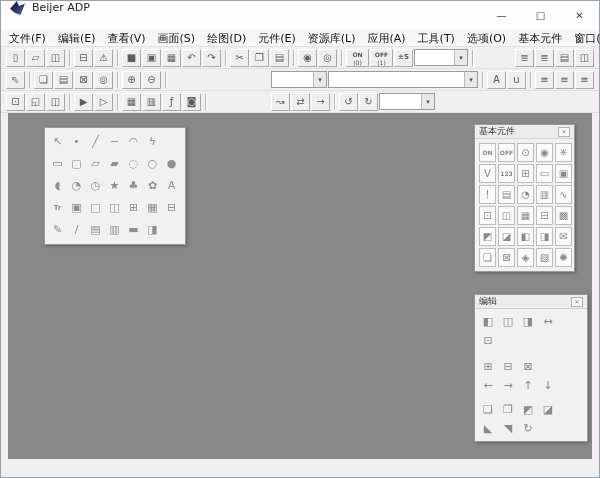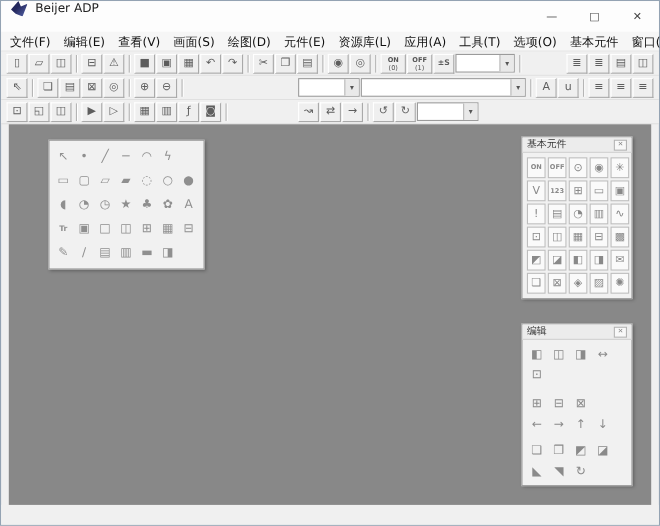--- a/index.html
+++ b/index.html
@@ -33,21 +33,21 @@
   
   .palette{position:absolute;background:#f1f1f1;border:1px solid #9a9a9a;box-shadow:1px 1px 3px rgba(0,0,0,.3)}
   .pal-title{height:14px;display:flex;align-items:center;padding:0 4px;font-size:9px;color:#333;background:#ececec;border-bottom:1px solid #d2d2d2}
   .pal-close{margin-left:auto;width:12px;height:10px;border:1px solid #b3b3b3;background:#f8f8f8;font-size:6px;line-height:8px;text-align:center;color:#888}
   .pal-body{padding:3px}
   .pal-row{display:flex}
   .pal-cell{width:19px;height:22px;color:#8f8f8f;font-size:11px;line-height:22px;text-align:center;flex:none;overflow:hidden}
   .pal-cell.txt{font-size:7px;font-weight:bold}
   #pal-draw{left:36px;top:14px;width:142px}
   #pal-basic{left:466px;top:11px;width:101px}
-  #pal-edit{left:466px;top:181px;width:101px}
+  #pal-edit{left:466px;top:181px;width:114px}
   .palette.boxed .pal-cell{width:17px;height:19px;margin:1px;border:1px solid #bdbdbd;background:#fafafa;line-height:17px;font-size:10px;color:#898989}
   .palette.boxed .pal-cell.txt{font-size:6px;line-height:17px}
   #pal-edit .pal-cell{height:19px;line-height:19px;width:20px;color:#8a8a8a}
   #pal-edit .pal-row:nth-child(3){margin-top:7px}
   #pal-edit .pal-row:nth-child(5){margin-top:5px}
 </style>
 </head>
 <body>
 
 <div class="window">

